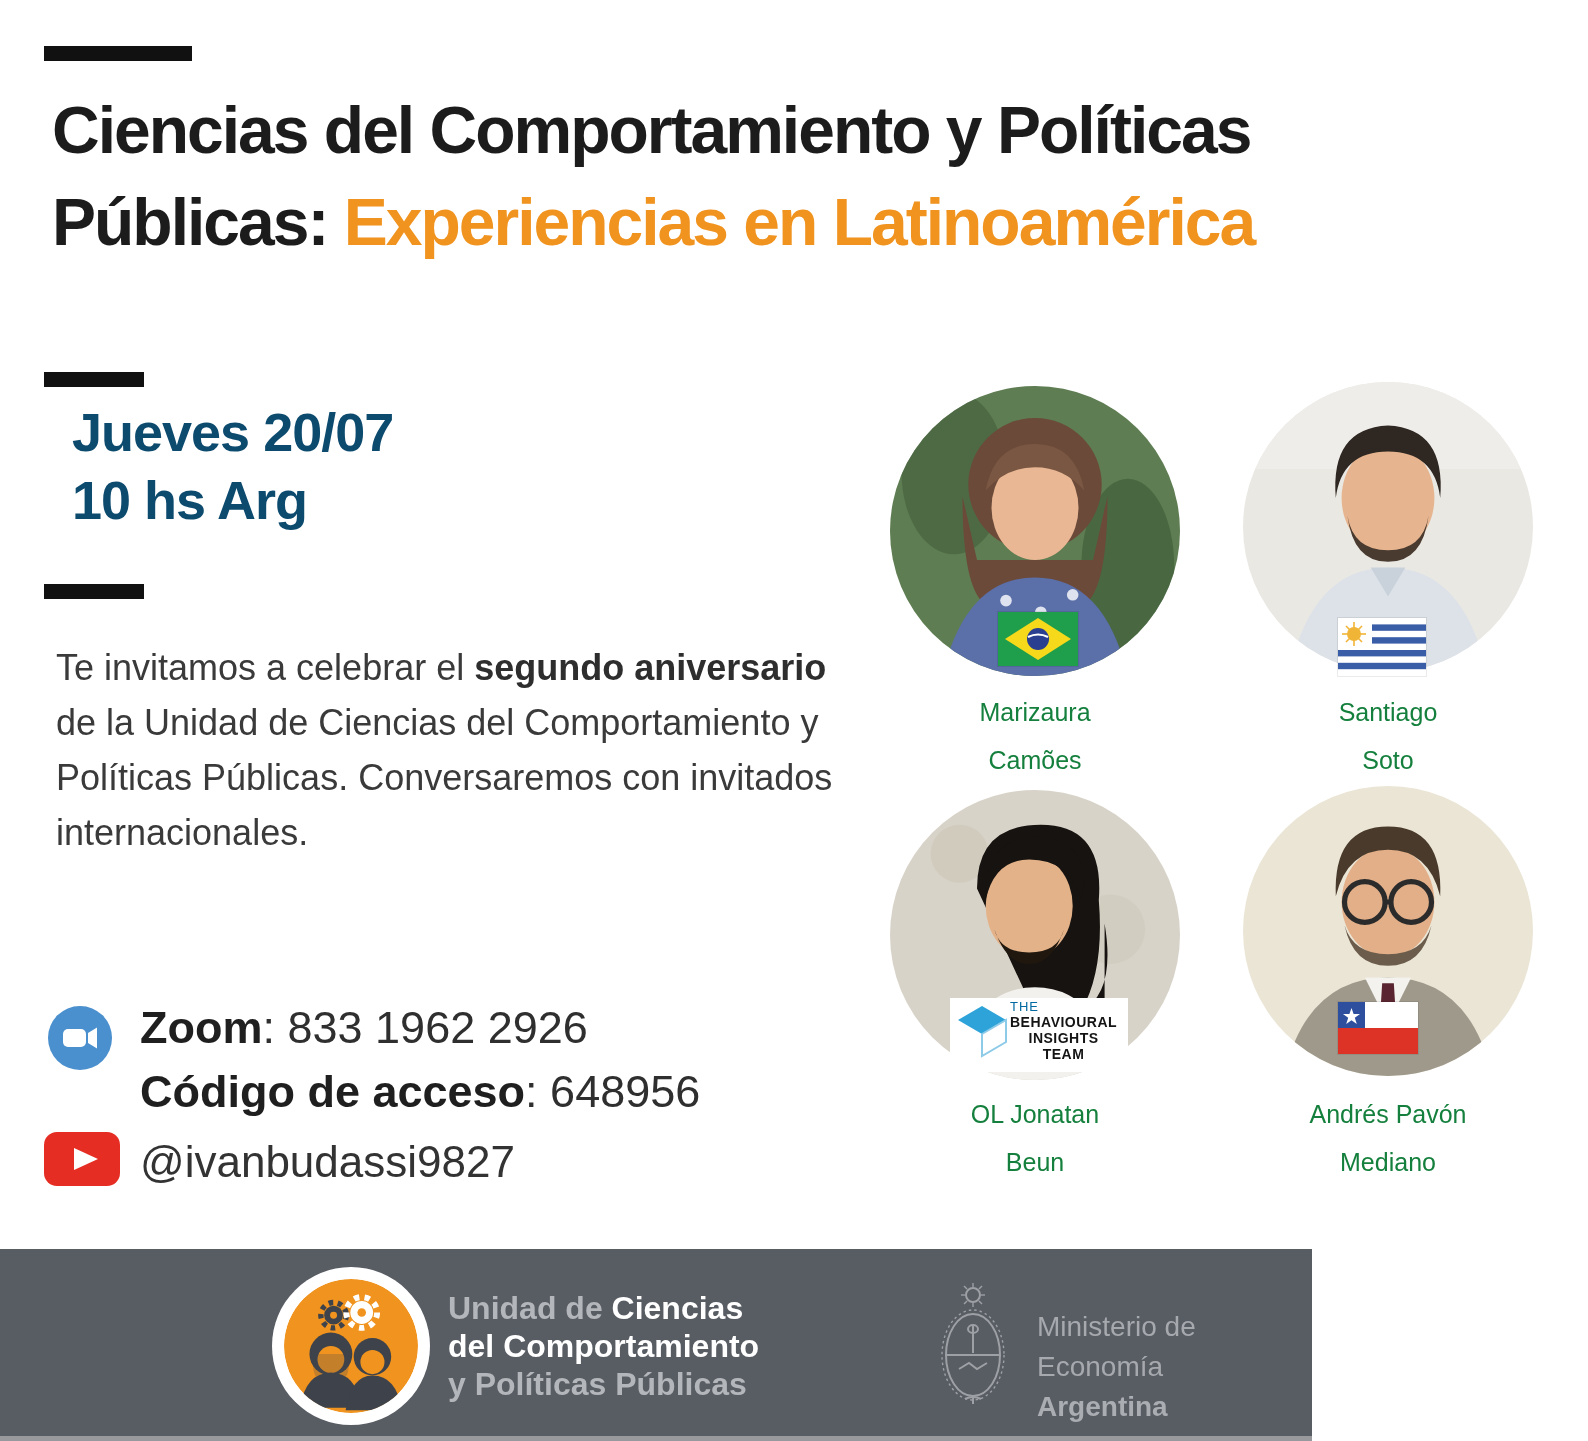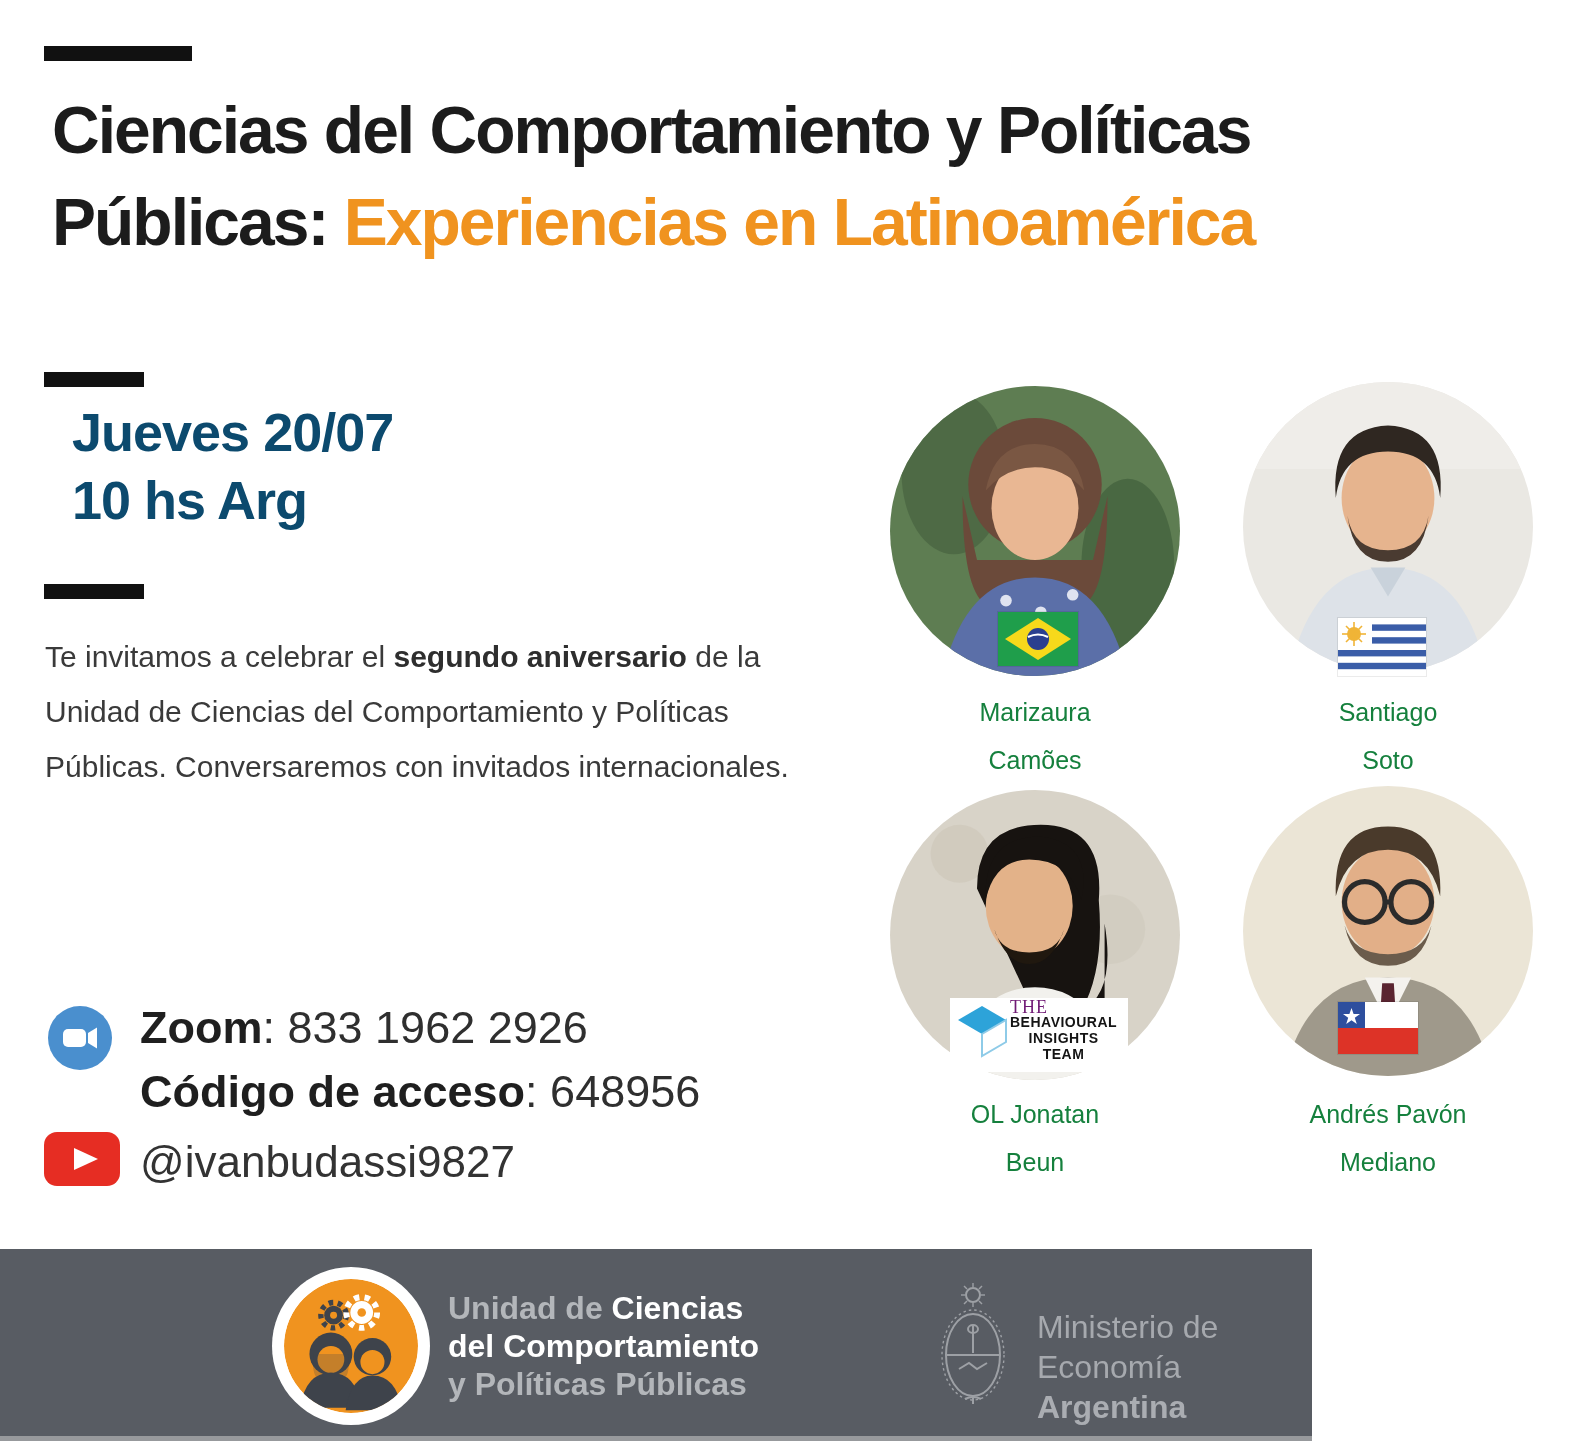--- a/index.html
+++ b/index.html
@@ -23,22 +23,22 @@
   .title .orange{color:#F0931F;}
 
   .schedule{
     position:absolute;left:44px;top:398px;
     font-size:54px;line-height:68px;font-weight:700;
     letter-spacing:-1px;color:#0c4a6e;margin-left:28px;
   }
 
   .description{
     position:absolute;left:44px;top:628px;width:812px;
-    font-size:30px;line-height:55px;font-weight:400;
-    color:#3a3a3a;margin:1px;
+    font-size:36px;line-height:55px;font-weight:400;
+    color:#3a3a3a;margin:12px;
   }
   .description b{font-weight:700;color:#2e2e2e;}
 
   .meeting-text{
     position:absolute;left:140px;
     font-size:45px;line-height:52px;color:#2f2f2f;font-weight:400;
   }
   .meeting-text .lbl{font-weight:700;color:#1f1f1f;}
   #zoom-line{top:1002px;}
   #code-line{top:1066px;}
@@ -71,21 +71,21 @@
   #flag-brazil{left:998px;top:612px;width:80px;height:54px;}
   #flag-uruguay{left:1338px;top:618px;width:88px;height:58px;}
   #flag-chile{left:1338px;top:1002px;width:80px;height:52px;}
 
   .bit-logo{
     position:absolute;left:950px;top:998px;width:178px;height:74px;
     background:#ffffff;display:flex;align-items:flex-start;
   }
   .bit-mark{width:60px;height:64px;flex:0 0 auto;}
   .bit-text{padding-top:2px;}
-  .bit-the{font-size:18px;color:#701a75;line-height:14px;letter-spacing:1px;font-family:Liberation Serif, serif;}
+  .bit-the{font-size:13px;color:#0369a1;line-height:14px;letter-spacing:1px;}
   .bit-line{font-size:14px;color:#141414;font-weight:700;line-height:16px;letter-spacing:0.5px;text-align:center;}
 
   
   .footer{
     position:absolute;left:0;top:1249px;width:1312px;height:192px;
     background:#585C63;
   }
   .footer-bottom-strip{
     position:absolute;left:0;bottom:0;width:100%;height:5px;background:#97999c;
   }
@@ -96,21 +96,21 @@
   .unit-logo svg{position:absolute;left:12px;top:12px;width:134px;height:134px;}
   .unit-text{
     position:absolute;left:448px;top:40px;
     font-size:32px;line-height:38px;font-weight:700;
   }
   .unit-gray{color:#b3b6ba;}
   .unit-white{color:#ffffff;}
   .crest{position:absolute;left:935px;top:28px;width:76px;height:130px;}
   .ministry-text{
     position:absolute;left:1037px;top:58px;
-    font-size:32px;line-height:40px;color:#a6a9ae;font-weight:400;
+    font-size:28px;line-height:40px;color:#a6a9ae;font-weight:400;
   }
   .ministry-text .country{font-weight:700;color:#aaadb2;}
 </style>
 </head>
 <body>
 
 <div class="poster">
 
   <div id="bar1" class="accent-bar"></div>
 

